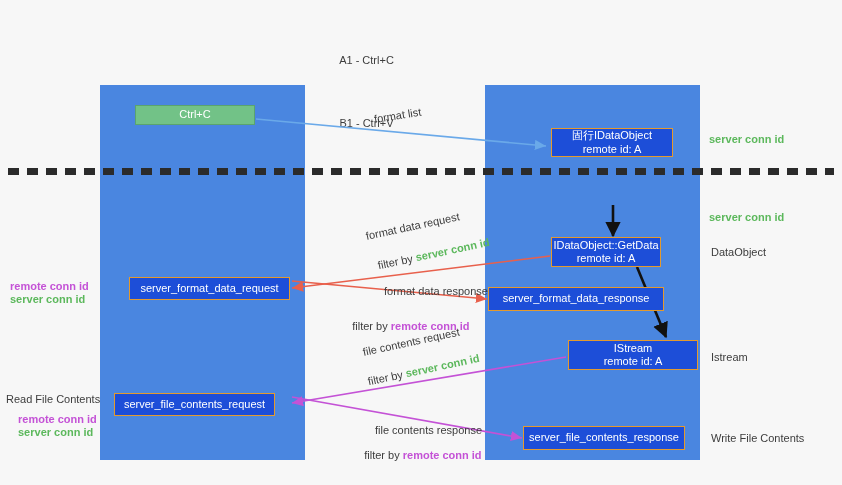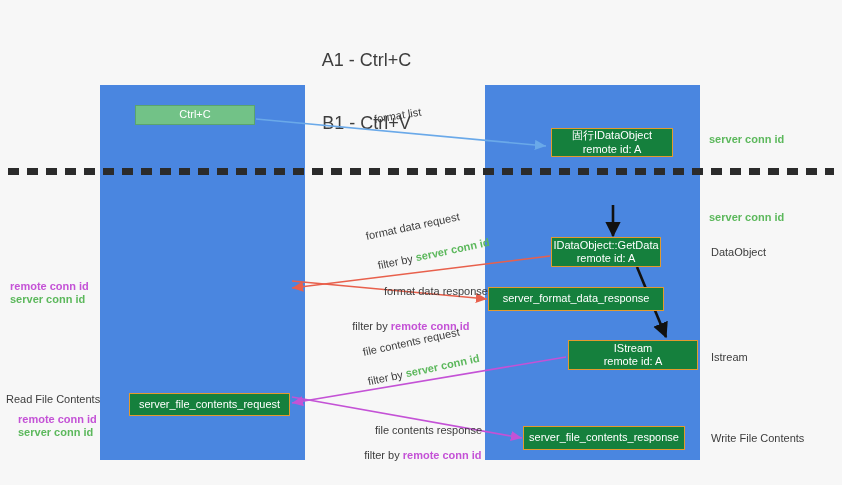--- a/index.html
+++ b/index.html
@@ -12,21 +12,21 @@
     overflow: hidden;
     font-family: "Liberation Sans", sans-serif;
     color: #3c3c3c;
   }
   .canvas { position: absolute; inset: 0; }
 
   
   .title {
     position: absolute; left: 0; top: 8px; width: 733px;
     text-align: center;
-    font-size: 18px; line-height: 21px; color: #3d3d3d;
+    font-size: 11px; line-height: 21px; color: #3d3d3d;
     white-space: pre;
   }
 
   
   .lane-head {
     position: absolute; text-align: center;
     font-size: 11.5px; line-height: 13px; color: #444;
     white-space: pre;
   }
 
@@ -43,21 +43,21 @@
     position: absolute;
     box-sizing: border-box;
     display: flex; flex-direction: column;
     align-items: center; justify-content: center;
     color: #ffffff;
     font-size: 11px; line-height: 13.5px;
     text-align: center;
     white-space: pre;
   }
   .box.green { background: #72c287; border: 1px solid #5aa46e; }
-  .box.orange { background: #15803d; border: 1px solid #e49a2e; }
+  .box.orange { background: #1d4ed8; border: 1px solid #e49a2e; }
   .box .l2 { display: block; }
 
   
   .lbl {
     position: absolute;
     font-size: 11px; line-height: 14px;
     color: #3c3c3c;
     white-space: pre;
   }
   .lbl.purple { color: #c452d6; font-weight: bold; }
@@ -144,26 +144,29 @@
   <div class="box orange" style="left:551px; top:237px; width:110px; height:30px;">
     <span>IDataObject::GetData</span>
     <span class="l2">remote id: A</span>
   </div>
 
   <div class="box orange" style="left:568px; top:340px; width:130px; height:30px;">
     <span>IStream</span>
     <span class="l2">remote id: A</span>
   </div>
 
+  <div class="box orange" style="left:129px; top:277px; width:161px; height:23px;">
+    <span>server_format_data_request</span>
+  </div>
 
   <div class="box orange" style="left:488px; top:287px; width:176px; height:24px;">
     <span>server_format_data_response</span>
   </div>
 
-  <div class="box orange" style="left:129px; top:393px; width:161px; height:23px;">
+  <div class="box orange" style="left:114px; top:393px; width:161px; height:23px;">
     <span>server_file_contents_request</span>
   </div>
 
   <div class="box orange" style="left:523px; top:426px; width:162px; height:24px;">
     <span>server_file_contents_response</span>
   </div>
 
   <div class="lbl rot-a" style="left:374px; top:112px;">format list</div>
 
   <div class="lbl rot-b" style="left:366px; top:229px;">format data request</div>

